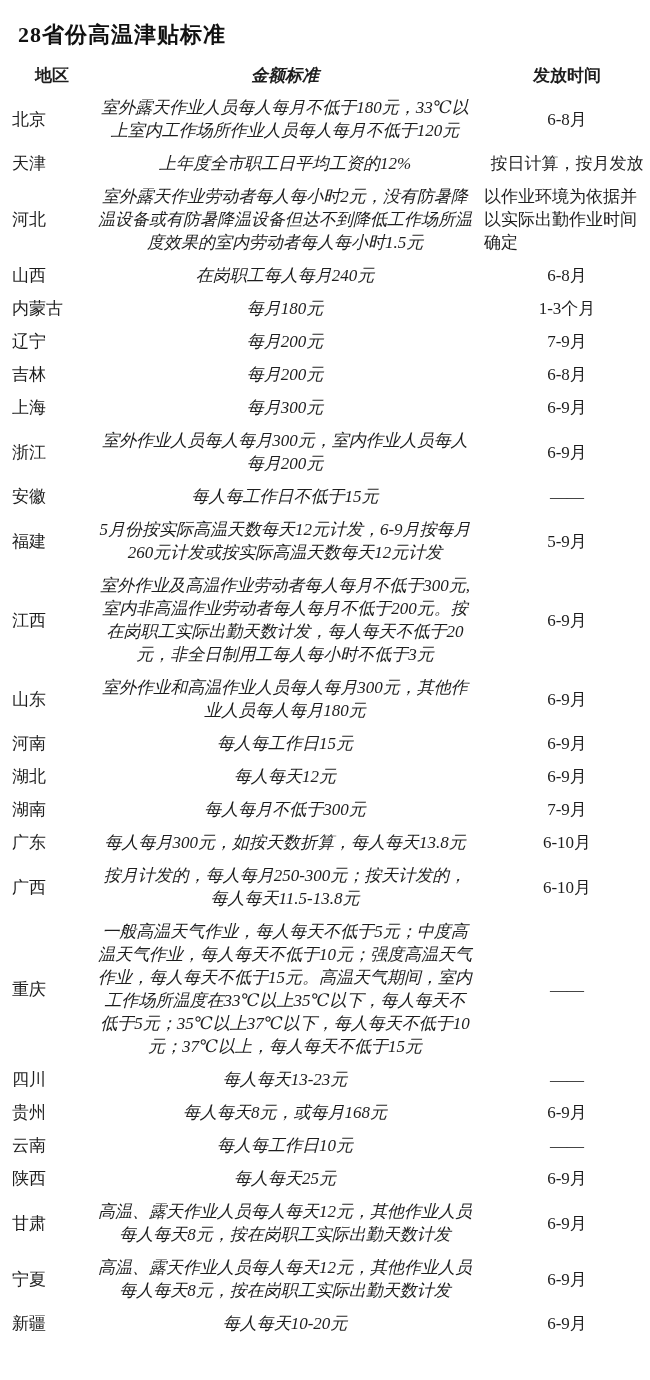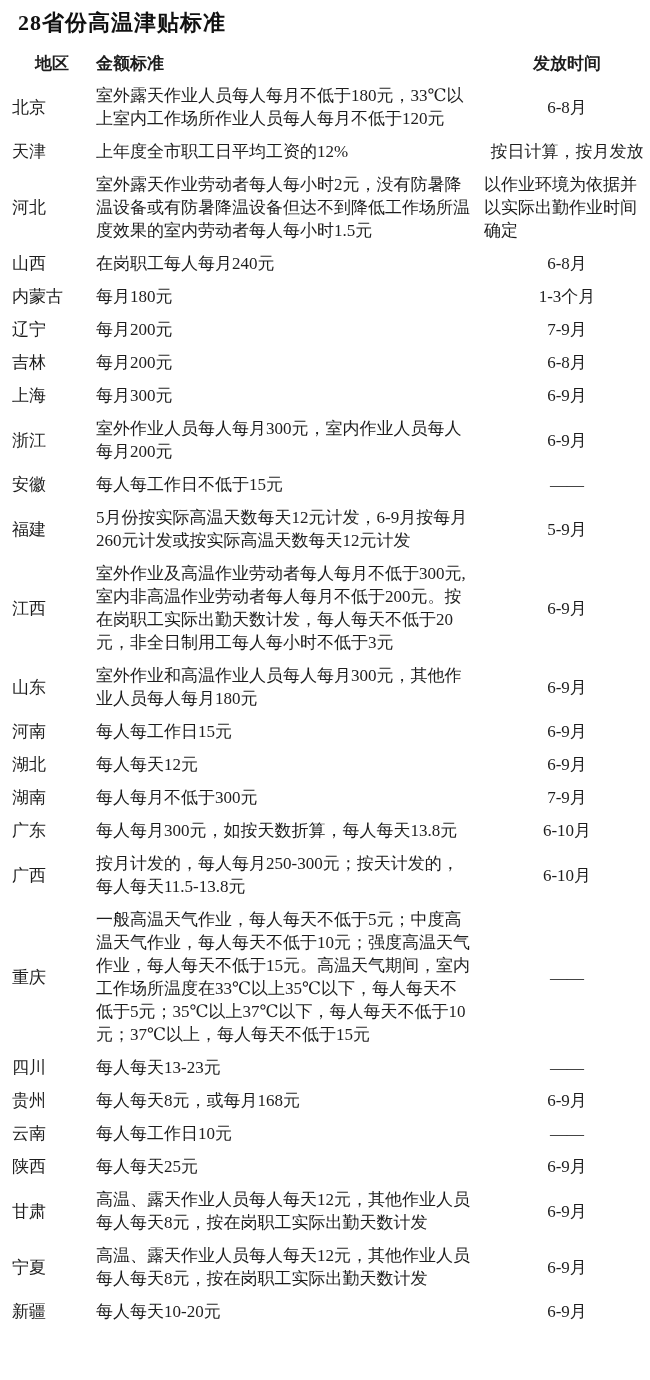--- a/index.html
+++ b/index.html
@@ -15,21 +15,21 @@
   .page {
     width: 650px;
     min-height: 1380px;
     box-sizing: border-box;
     background: #ffffff;
     padding: 4px 0 16px 12px;
   }
   .page-title {
     font-size: 22px;
     font-weight: bold;
-    margin: 4px 0 12px 6px;
+    margin: 16px 0 12px 6px;
     letter-spacing: 1px;
     color: #111111;
   }
   table.subsidy-table {
     border-collapse: collapse;
     table-layout: fixed;
     width: 638px;
   }
   th, td {
     font-size: 17px;
@@ -41,24 +41,25 @@
   thead th {
     font-weight: bold;
     padding-top: 2px;
     padding-bottom: 4px;
   }
   .col-region {
     width: 80px;
   }
   .col-standard {
     width: 392px;
-    text-align: left;
+    text-align: center;
     padding-left: 4px;
     padding-right: 10px;
     box-sizing: border-box;
+    font-style: italic;
   }
   .col-time {
     width: 166px;
     text-align: center;
   }
   td.col-time.long {
     text-align: left;
   }
 </style>
 </head>

